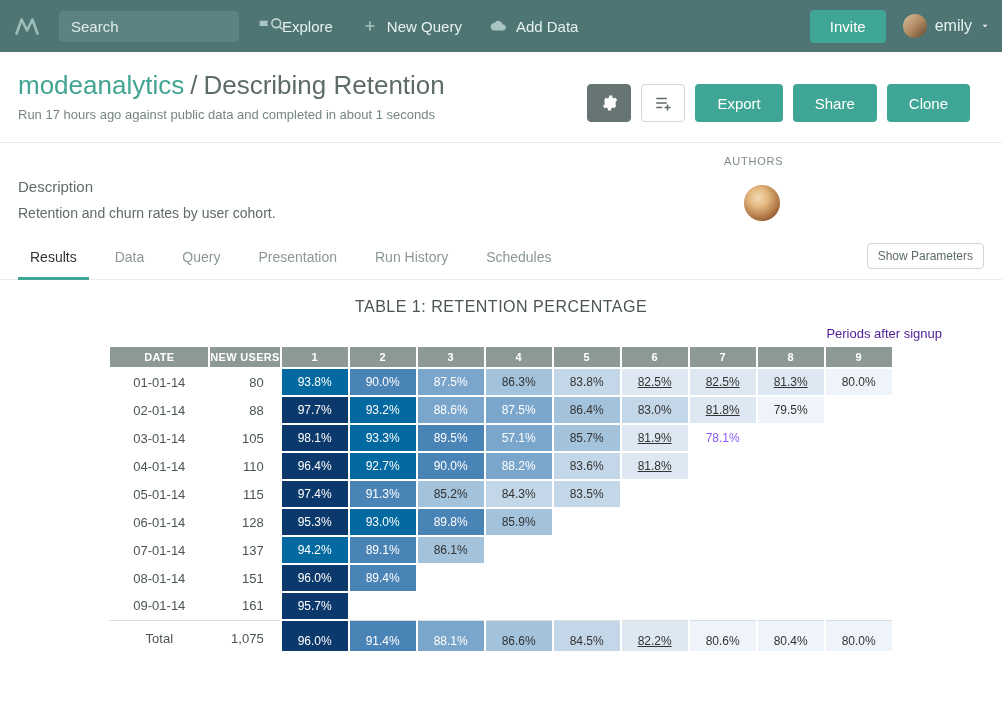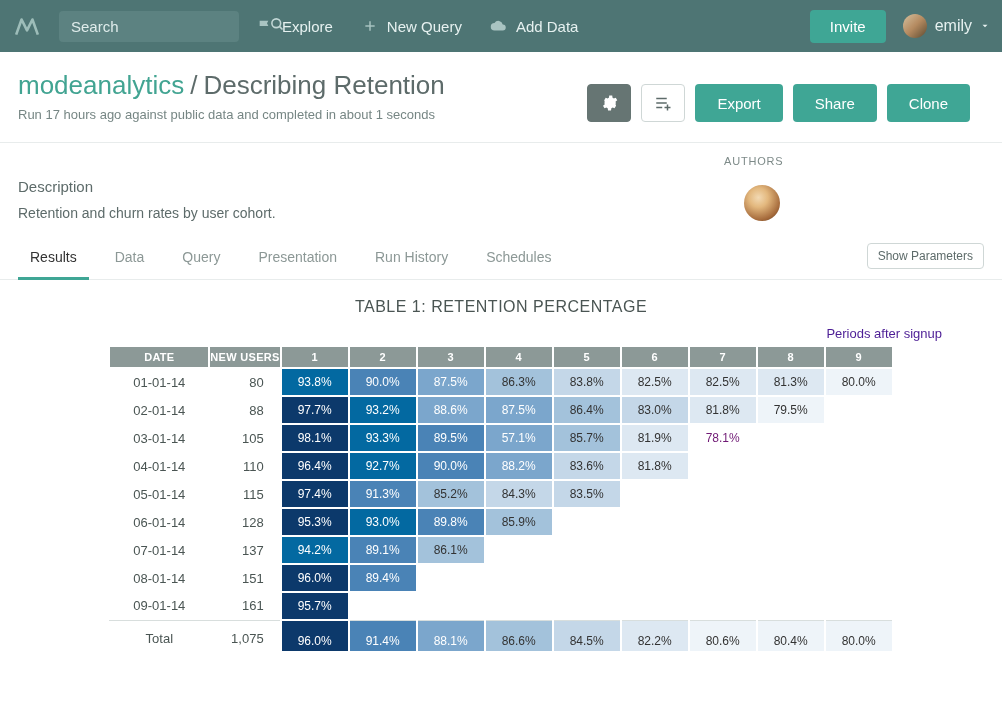--- a/index.html
+++ b/index.html
@@ -57,23 +57,23 @@
   th.dimhdr.colhdr { width: 68px; }
   td.dimcell { font-size: 13px; color: #4a5553; text-align: right; padding: 6px 16px 6px 6px; }
   td.dimcell.date { width: 100px; text-align: center; padding-right: 6px; }
   td.hcell { width: 68px; height: 28px; font-size: 12px; text-align: center; border: 2px solid #fff; }
   td.hcell[data-lvl="0"] { background:#0c396b; color:#fff; }
   td.hcell[data-lvl="1"] { background:#0369a1; color:#fff; }
   td.hcell[data-lvl="2"] { background:#4a83b6; color:#fff; }
   td.hcell[data-lvl="3"] { background:#7ba6cc; color:#fff; }
   td.hcell[data-lvl="4"] { background:#a3c2db; color:#333; }
   td.hcell[data-lvl="5"] { background:#c4d7e8; color:#333; }
-  td.hcell[data-lvl="6"] { background:#dde8f2; color:#333; }
+  td.hcell[data-lvl="6"] { background:#dde8f2; color:#333;text-decoration:underline; }
   td.hcell[data-lvl="7"] { background:#eef4f9; color:#333; }
-  td.hcell[data-lvl="8"] { background:#ffffff; color:#701a75; }
+  td.hcell[data-lvl="8"] { background:#ffffff; color:#8b5cf6; }
   tr.total-row td { border-top: 1px solid #d8dedd; padding-top: 10px; }
 </style>
 </head>
 <body>
 
 <div class="navbar">
   <div class="logo">
     <svg viewBox="0 0 24 24">
         <path d="M2 20 L7 6 L12 16 L17 6 L22 20" stroke="#9dbdb9" stroke-width="2.4" fill="none" stroke-linejoin="round"></path>
       </svg>

